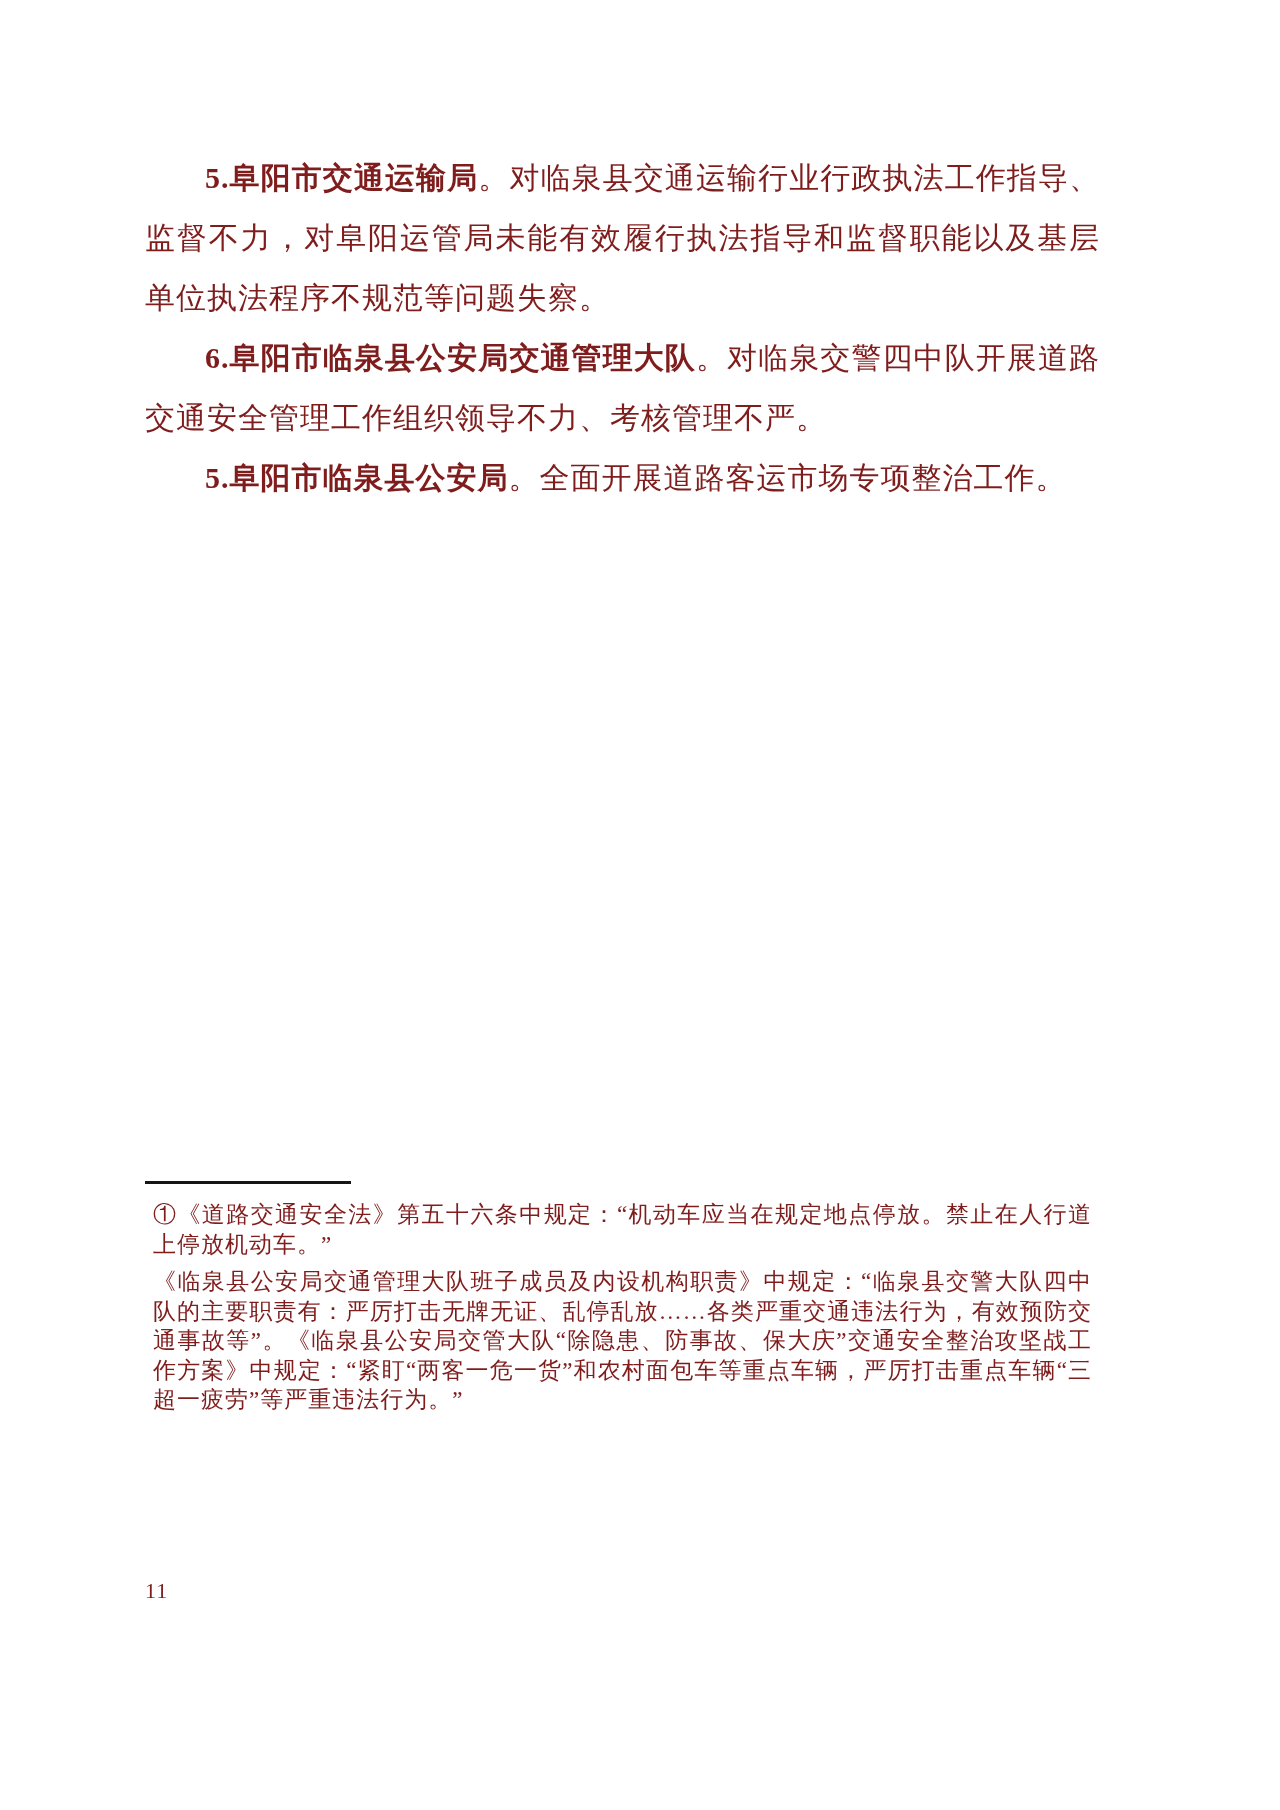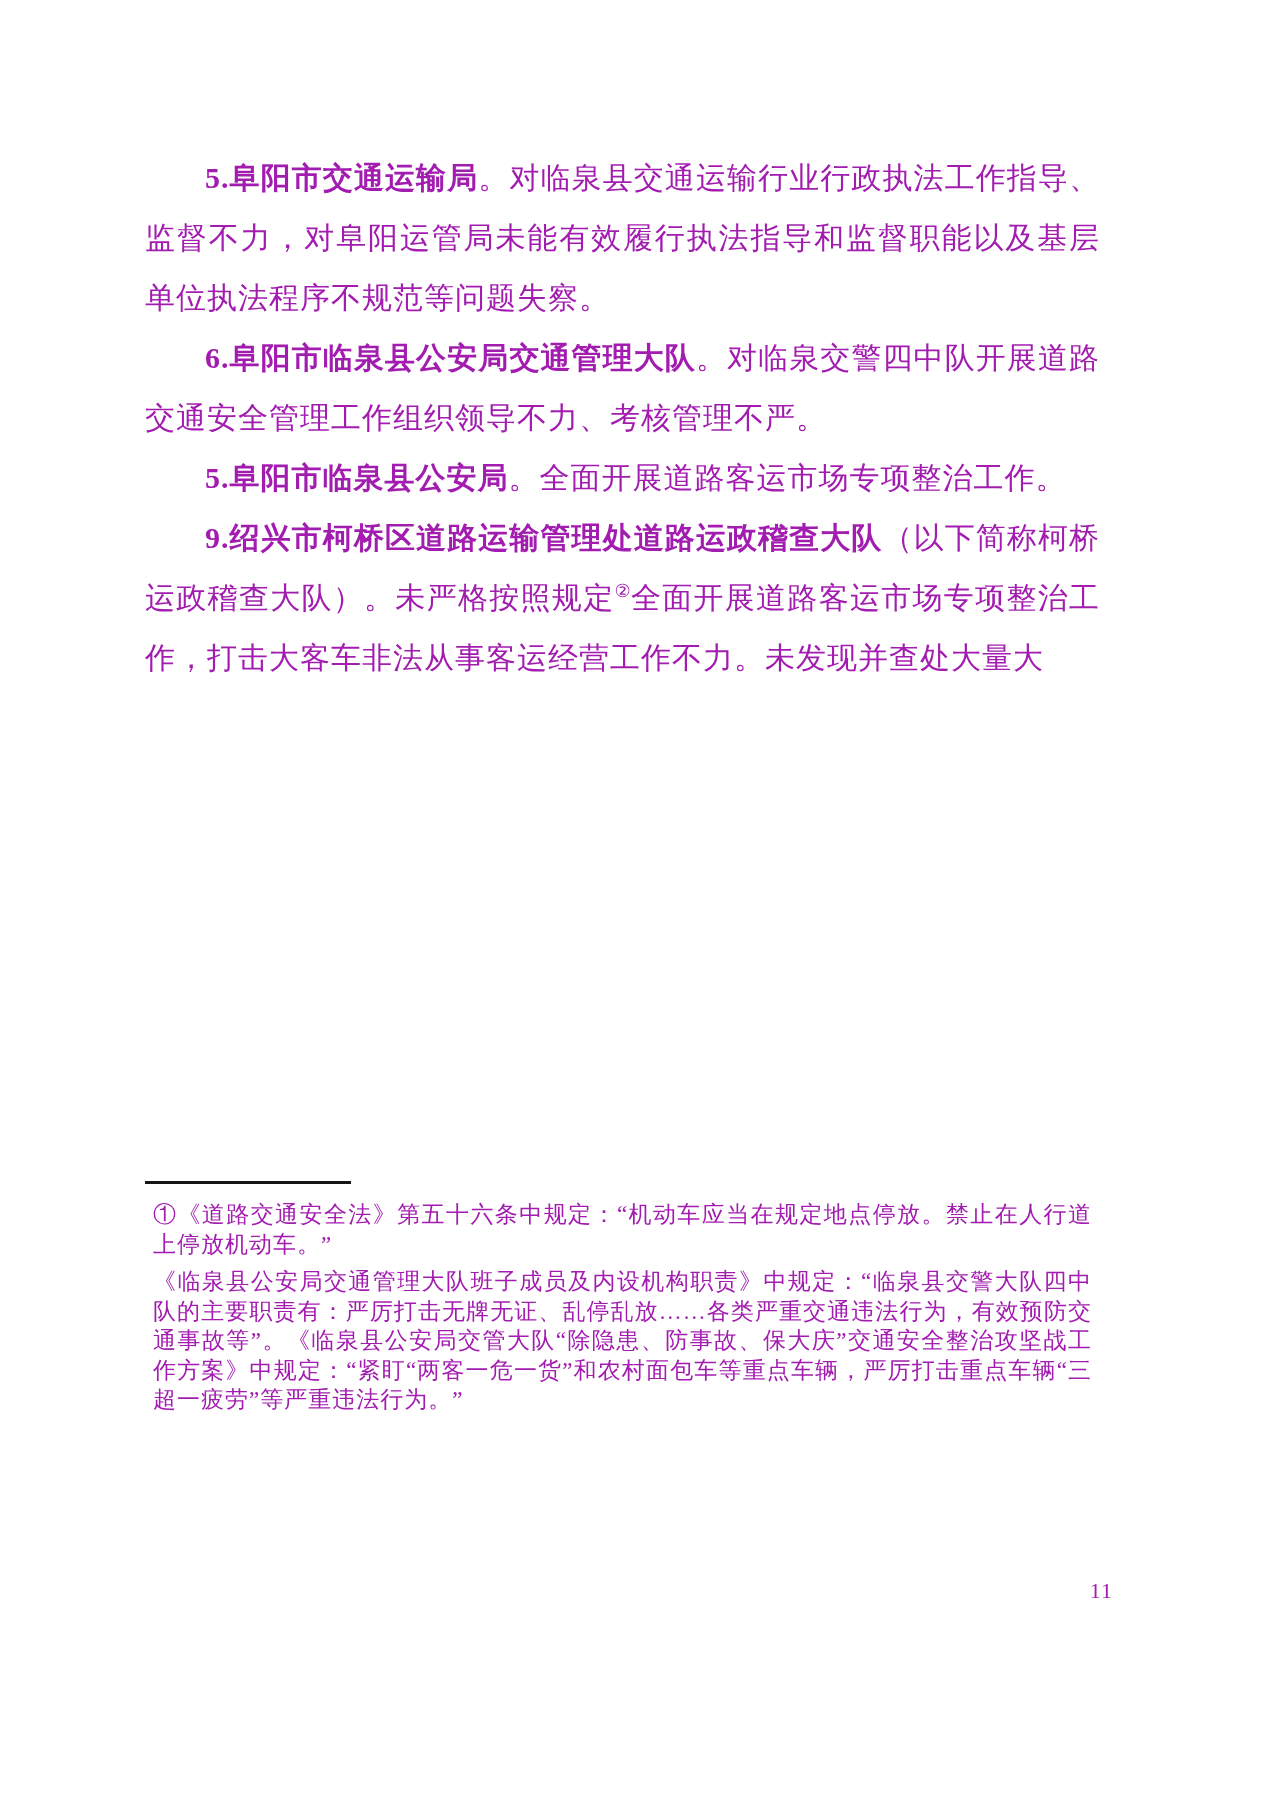--- a/index.html
+++ b/index.html
@@ -1,21 +1,21 @@
 <!DOCTYPE html>
 <html><head>
 <meta charset="utf-8">
 <style>
   html,body{margin:0;padding:0;background:#e8e8e8;}
   .page{
     position:relative;
     width:1280px;height:1810px;
     margin:0 auto;
     background:#ffffff;
-    color:#a21caf;
+    color:#7f1d1d;
     font-family:"Liberation Serif","DejaVu Serif",serif;
     overflow:hidden;
   }
   .body-text{
     position:absolute;
     left:145px;top:148px;width:955px;
     font-size:30px;
     line-height:60px;
     letter-spacing:1px;
     text-align:justify;
@@ -38,40 +38,39 @@
     position:absolute;
     left:145px;top:1192px;width:955px;
     font-size:23px;
     line-height:29.5px;
     letter-spacing:1px;
     text-align:justify;
   }
   .footnotes p{margin:8px;}
   .page-number{
     position:absolute;
-    left:158px;top:1578px;width:955px;
-    text-align:right;
+    left:145px;top:1578px;width:955px;
+    text-align:left;
     font-size:22px;
     letter-spacing:1px;
   }
 </style>
 </head>
 <body>
 
 <div class="page">
 
   <main class="body-text">
     <p class="para"><span class="head">5.阜阳市交通运输局</span><span></span><sup class="fnref"></sup><span>。对临泉县交通运输行业行政执法工作指导、监督不力，对阜阳运管局未能有效履行执法指导和监督职能以及基层单位执法程序不规范等问题失察。</span></p>
 
 
     <p class="para"><span class="head">6.阜阳市临泉县公安局交通管理大队</span><span></span><sup class="fnref"></sup><span>。对临泉交警四中队开展道路交通安全管理工作组织领导不力、考核管理不严。</span></p>
 
     <p class="para"><span class="head">5.阜阳市临泉县公安局</span><span></span><sup class="fnref"></sup><span>。全面开展道路客运市场专项整治工作。</span></p>
 
-    <p class="para"><span class="head">9.绍兴市柯桥区道路运输管理处道路运政稽查大队</span><span>（以下简称柯桥运政稽查大队）。未严格按照规定</span><sup class="fnref">②</sup><span>全面开展道路客运市场专项整治工作，打击大客车非法从事客运经营工作不力。未发现并查处大量大</span></p>
   </main>
 
   <div class="footnote-rule"></div>
 
   <section class="footnotes">
     <p>①《道路交通安全法》第五十六条中规定：“机动车应当在规定地点停放。禁止在人行道上停放机动车。”</p>
     <p>《临泉县公安局交通管理大队班子成员及内设机构职责》中规定：“临泉县交警大队四中队的主要职责有：严厉打击无牌无证、乱停乱放……各类严重交通违法行为，有效预防交通事故等”。《临泉县公安局交管大队“除隐患、防事故、保大庆”交通安全整治攻坚战工作方案》中规定：“紧盯“两客一危一货”和农村面包车等重点车辆，严厉打击重点车辆“三超一疲劳”等严重违法行为。”</p>
   </section>
 
   <div class="page-number">11</div>

